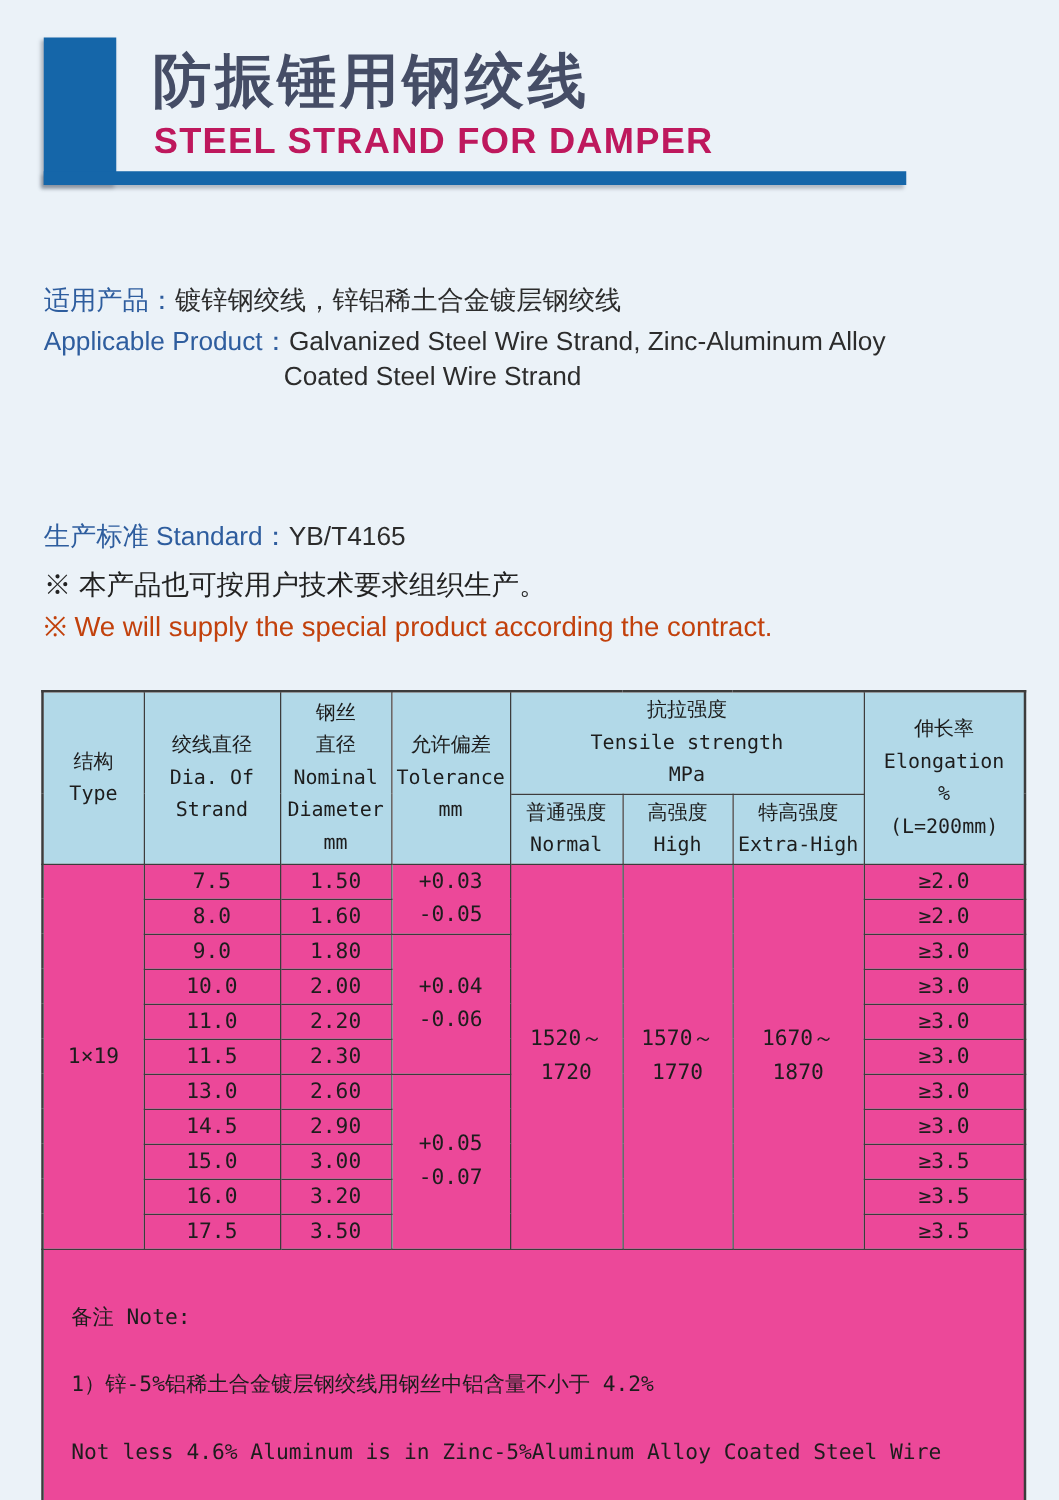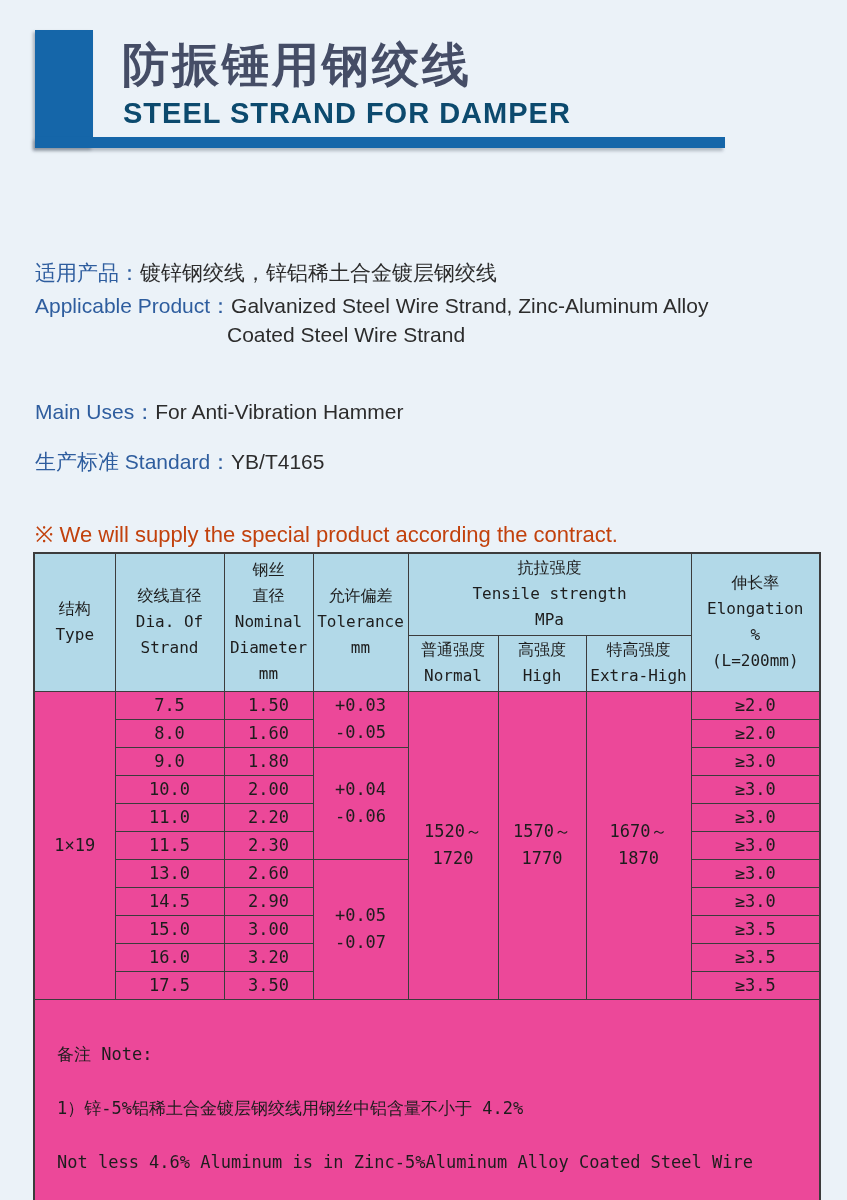--- a/index.html
+++ b/index.html
@@ -23,28 +23,28 @@
     background: #1566a9;
     box-shadow: -2px 3px 3px rgba(90,100,115,0.40);
   }
   .title-zh {
     position: absolute; left: 122px; top: 34px;
     font-size: 47px; font-weight: 700; color: #454d66; letter-spacing: 3px;
     white-space: nowrap;
   }
   .title-en {
     position: absolute; left: 123px; top: 97px;
-    font-size: 29px; font-weight: 600; color: #0c4a6e; letter-spacing: 1px;
+    font-size: 29px; font-weight: 600; color: #be185d; letter-spacing: 1px;
     white-space: nowrap;
   }
 
   
   .info-line {
     position: absolute; left: 35px;
-    font-size: 21px; color: #2c2c2c; white-space: nowrap; margin-top: 33px;
+    font-size: 21px; color: #2c2c2c; white-space: nowrap;
   }
   .lbl { color: #2e5d9e; }
   .l-applicable-zh  { top: 226px; }
   .l-applicable-en  { top: 259px; }
   .l-applicable-en2 { top: 290px; left: 227px; }
   .l-uses-zh        { top: 334px; }
   .l-uses-en        { top: 365px; }
   .l-standard       { top: 415px; }
   .l-remark-zh      { top: 453px; font-size: 22px; color: #222; }
   .l-remark-en      { top: 485px; font-size: 22px; color: #c2410c; }
@@ -95,24 +95,24 @@
   <div class="title-zh">防振锤用钢绞线</div>
   <div class="title-en">STEEL STRAND FOR DAMPER</div>
 
   <div class="info-line l-applicable-zh"><span class="lbl">适用产品：</span><span>镀锌钢绞线，锌铝稀土合金镀层钢绞线</span></div>
 
   <div class="info-line l-applicable-en"><span class="lbl">Applicable Product：</span><span>Galvanized Steel Wire Strand, Zinc-Aluminum Alloy</span></div>
 
   <div class="info-line l-applicable-en2">Coated Steel Wire Strand</div>
 
 
-  <div class="info-line l-uses-en"><span class="lbl">Main Uses：</span><span>For Anti-Vibration Hammer</span></div>
 
   <div class="info-line l-standard"><span class="lbl">生产标准 Standard：</span><span>YB/T4165</span></div>
 
+  <div class="info-line l-remark-zh">※ 本产品也可按用户技术要求组织生产。</div>
   <div class="info-line l-remark-en">※ We will supply the special product according the contract.</div>
 
   <table class="spec-table">
     <colgroup>
       <col style="width:81px">
         <col style="width:109px">
         <col style="width:89px">
         <col style="width:95px">
       <col style="width:90px">
         <col style="width:88px">

